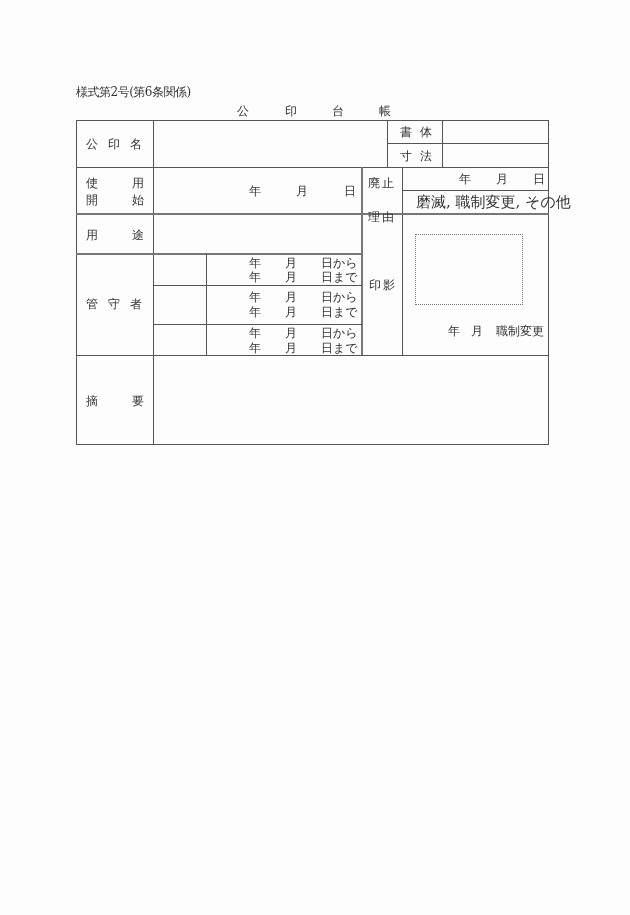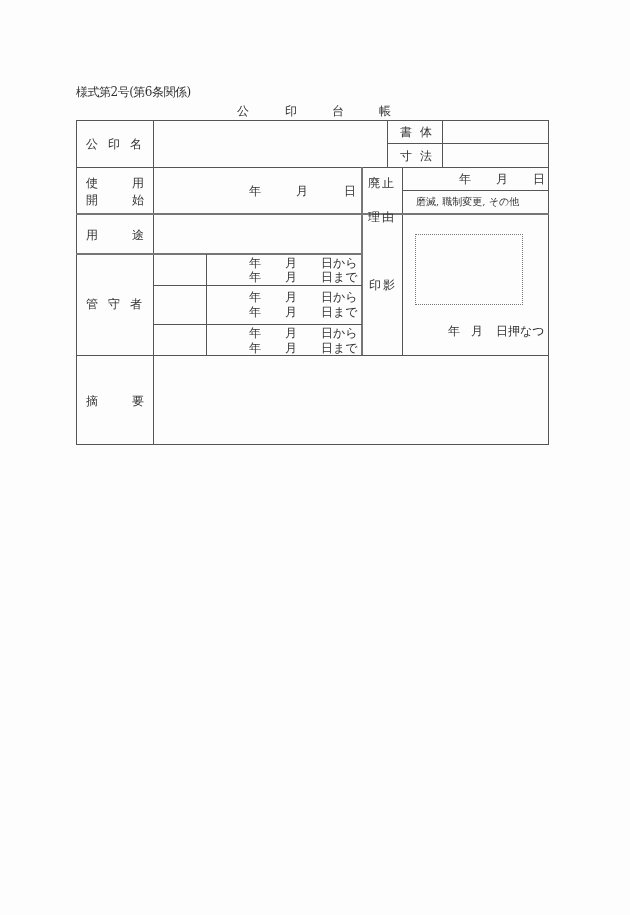--- a/index.html
+++ b/index.html
@@ -66,21 +66,21 @@
 <div class="t" style="left:86px;top:193px">開</div>
 <div class="t" style="left:132px;top:193px">始</div>
 <div class="t" style="left:249px;top:184px">年</div>
 <div class="t" style="left:296px;top:184px">月</div>
 <div class="t" style="left:344px;top:184px">日</div>
 <div class="t" style="left:368px;top:176px;letter-spacing:2px">廃止</div>
 <div class="t" style="left:368px;top:210px;letter-spacing:2px">理由</div>
 <div class="t" style="left:459px;top:172px">年</div>
 <div class="t" style="left:496px;top:172px">月</div>
 <div class="t" style="left:533px;top:172px">日</div>
-<div class="t" style="left:416px;top:195px;font-size:10px">磨滅, 職制変更, その他</div>
+<div class="t" style="left:416px;top:195px;font-size:15px">磨滅, 職制変更, その他</div>
 
 <div class="t" style="left:86px;top:228px">用</div>
 <div class="t" style="left:132px;top:228px">途</div>
 <div class="abs" style="left:154px;top:215px;width:206px;height:37px"></div>
 
 <div class="t" style="left:86px;top:297px">管</div>
 <div class="t" style="left:108px;top:297px">守</div>
 <div class="t" style="left:130px;top:297px">者</div>
 
 <div>
@@ -108,17 +108,17 @@
   <div class="t" style="left:321px;top:341px">日まで</div>
 </div>
 <div class="abs" style="left:154px;top:255px;width:51px;height:29px"></div>
 <div class="abs" style="left:154px;top:286px;width:51px;height:37px"></div>
 <div class="abs" style="left:154px;top:325px;width:51px;height:29px"></div>
 
 <div class="t" style="left:369px;top:278px;letter-spacing:2px">印影</div>
 <div class="dash" style="left:415px;top:234px;width:106px;height:69px"></div>
 <div class="t" style="left:448px;top:324px">年</div>
 <div class="t" style="left:471px;top:324px">月</div>
-<div class="t" style="left:496px;top:324px">日押なつ</div>
+<div class="t" style="left:496px;top:324px">職制変更</div>
 
 <div class="t" style="left:86px;top:394px">摘</div>
 <div class="t" style="left:132px;top:394px">要</div>
 <div class="abs" style="left:154px;top:356px;width:393px;height:87px"></div>
 
 </body></html>

